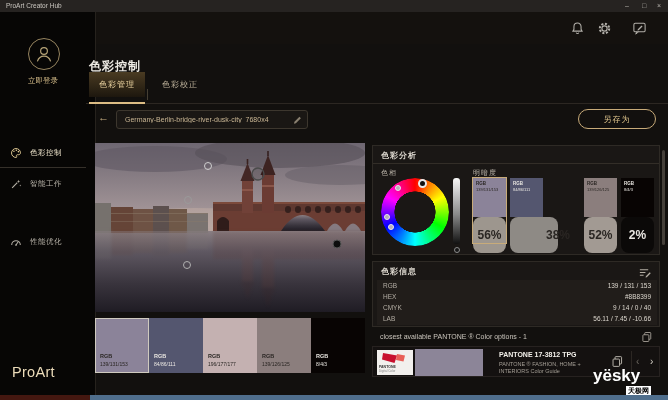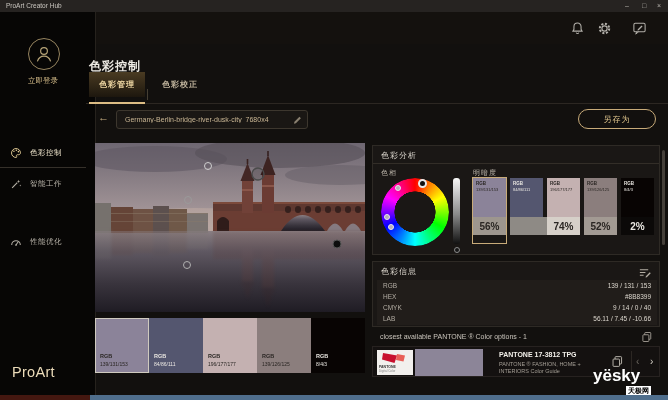--- a/index.html
+++ b/index.html
@@ -25,21 +25,21 @@
   .avatar { left:28px; top:26px; width:32px; height:32px; border:1.5px solid #96845f; border-radius:50%; display:flex; align-items:center; justify-content:center; cursor:pointer; }
   .login { left:0; top:64px; width:86px; text-align:center; font-size:7.5px; color:#d6bd8a; cursor:pointer; }
   .nav-item { left:0; width:86px; height:24px; display:flex; align-items:center; gap:8px; padding-left:10px; cursor:pointer; }
   .nav-item .lbl { font-size:7.5px; color:#b7b2a8; letter-spacing:.5px; }
   .nav-item.active .lbl { color:#f2e8cf; }
   .nav-div { left:0; width:86px; height:1px; background:#35302a; }
   .proart-logo { left:12px; top:352px; font-size:14.5px; color:#ecdcba; letter-spacing:.3px; font-weight:400; }
 
   
   .page-title { left:89px; top:58px; font-size:12px; font-weight:600; color:#edeae3; letter-spacing:1px; }
-  .tab { top:72px; height:25px; width:56px; display:flex; align-items:center; justify-content:center; font-size:8px; letter-spacing:1px; cursor:pointer;font-weight:bold; }
+  .tab { top:72px; height:25px; width:56px; display:flex; align-items:center; justify-content:center; font-size:8px; letter-spacing:1px; cursor:pointer; }
   .tab.active { left:89px; background:linear-gradient(180deg,#4a3b22,#1d170e); color:#ecd5a2; }
   .tab.inactive { left:152px; color:#bfb39c; }
   .tab-div { left:147px; top:89px; width:1px; height:11px; background:#463f33; }
   .tabs-border { left:86px; top:103px; width:582px; height:1px; background:#2c2722; }
   .tab-underline { left:89px; top:102px; width:56px; height:2px; background:#dcbc84; }
 
   
   .back-arrow { left:98px; top:111px; font-size:11px; color:#cbb184; cursor:pointer; }
   .file-input { left:116px; top:110px; width:192px; height:19px; background:#1a1714; border:1px solid #3d372e; border-radius:3px;
     color:#c9b694; font-size:7px; padding:0 16px 0 8px; outline:none; font-family:inherit; }
@@ -52,41 +52,41 @@
 
   
   .swatch { top:318px; width:54px; height:55px; cursor:pointer; position:absolute; }
   .swatch.selected { outline:1.5px solid #cfcabf; outline-offset:-1.5px; }
   .swatch .sl { position:absolute; left:5px; bottom:14px; font-size:5.5px; font-weight:bold; }
   .swatch .sv { position:absolute; left:5px; bottom:6px; font-size:5px; }
   .txt-dark { color:#2a2623; } .txt-light { color:#e9e6e1; }
 
   
   .panel { left:372px; width:288px; background:#1a1715; border:1px solid #2e2a25; }
-  .panel-hd { position:absolute; left:8px; top:4px; font-size:8px; color:#ded9d0; letter-spacing:1px; }
+  .panel-hd { position:absolute; left:8px; top:4px; font-size:8px; color:#ded9d0; letter-spacing:1px;font-weight:bold; }
   .analysis { top:145px; height:110px; }
   .analysis-div { position:absolute; left:0; top:17px; width:100%; height:1px; background:#332e28; }
   .sub-lbl { position:absolute; font-size:7px; color:#b9b3a8; letter-spacing:1px; }
   .wheel-wrap { position:absolute; left:8px; top:32px; width:68px; height:68px; }
   .wheel { width:68px; height:68px; border-radius:50%;
     background:conic-gradient(#f00,#ff8000 8%,#ff0 17%,#80ff00 25%,#0f0 33%,#00ff80 42%,#0ff 50%,#0080ff 58%,#00f 67%,#8000ff 75%,#f0f 83%,#ff0080 92%,#f00);
     -webkit-mask:radial-gradient(circle closest-side,transparent 60%,#000 61%);
     mask:radial-gradient(circle closest-side,transparent 60%,#000 61%); }
   .hmark { position:absolute; border-radius:50%; cursor:pointer; }
   .hmark.sel { width:9px; height:9px; background:#101010; border:2px solid #eaeaea; }
   .hmark.dot { width:6px; height:6px; background:#b6aeba; border:1px solid #e9e5ee; }
   .vslider { position:absolute; left:80px; top:32px; width:7px; height:66px; border-radius:3px;
     background:linear-gradient(180deg,#f7f7f7,#8a8a8a 55%,#111); cursor:pointer; }
   .vslider-knob { position:absolute; left:81px; top:101px; width:6px; height:6px; border-radius:50%; background:#161616; border:1px solid #8c8c8c; cursor:pointer; }
   .bcard { position:absolute; top:32px; width:33px; height:65px; cursor:pointer; }
   .bcard.selected { outline:1px solid #c8ab79; outline-offset:0px; }
   .bcard-top { height:39px; padding:3px 0 0 3px; }
   .bcard-top .cl { font-size:4.5px; font-weight:bold; }
   .bcard-top .cv { font-size:4px; margin-top:1px; }
-  .bcard-bot { height:18px; display:flex; align-items:center; justify-content:center; font-size:10px; font-weight:bold; }
+  .bcard-bot { height:36px; display:flex; align-items:center; justify-content:center; font-size:12px; font-weight:bold;border-radius:8px; }
 
   .info { top:261px; height:66px; }
   .info-rows { position:absolute; left:4px; top:18px; width:280px; height:45px; background:#211d1a; }
   .info-row { position:relative; height:11px; }
   .info-row .il { position:absolute; left:6px; top:2px; font-size:6.5px; color:#b3ada3; }
   .info-row .iv { position:absolute; right:6px; top:2px; font-size:6.5px; color:#dcd7ce; }
   .info-icon { position:absolute; right:8px; top:4px; width:13px; height:13px; cursor:pointer; }
 
   .pantone-hd-row { left:372px; top:331px; width:288px; height:13px; }
   .pantone-hd { position:absolute; left:8px; top:2px; font-size:7px; color:#c9c4bb; }
@@ -343,27 +343,20 @@
         </div>
       <div class="bcard-bot txt-dark" style="background: rgb(157, 150, 142);">56%</div>
     </div>
     <div class="bcard" style="left:137px;">
       <div class="bcard-top" style="background: rgb(84, 86, 111);">
           <div class="cl txt-light">RGB</div>
           <div class="cv txt-light">84/86/111</div>
         </div>
       <div class="bcard-bot txt-dark" style="background: rgb(142, 138, 133); padding-left: 48px;">38%</div>
     </div>
-    <div class="bcard" style="left:174px;">
-      <div class="bcard-top" style="background: rgb(196, 177, 177);">
-          <div class="cl txt-dark">RGB</div>
-          <div class="cv txt-dark">196/177/177</div>
-        </div>
-      <div class="bcard-bot txt-dark" style="background: rgb(214, 208, 201);">74%</div>
-    </div>
     <div class="bcard" style="left:211px;">
       <div class="bcard-top" style="background: rgb(139, 126, 125);">
           <div class="cl txt-dark">RGB</div>
           <div class="cv txt-dark">139/126/125</div>
         </div>
       <div class="bcard-bot txt-dark" style="background: rgb(162, 154, 147);">52%</div>
     </div>
     <div class="bcard" style="left:248px;">
       <div class="bcard-top" style="background: rgb(8, 4, 3);">
           <div class="cl txt-light">RGB</div>

